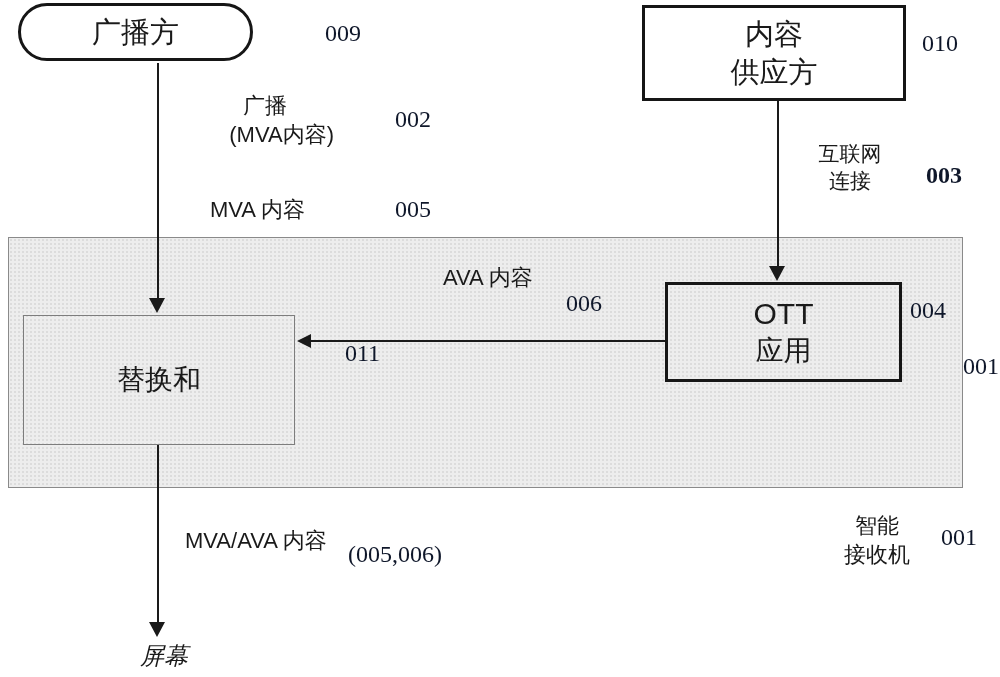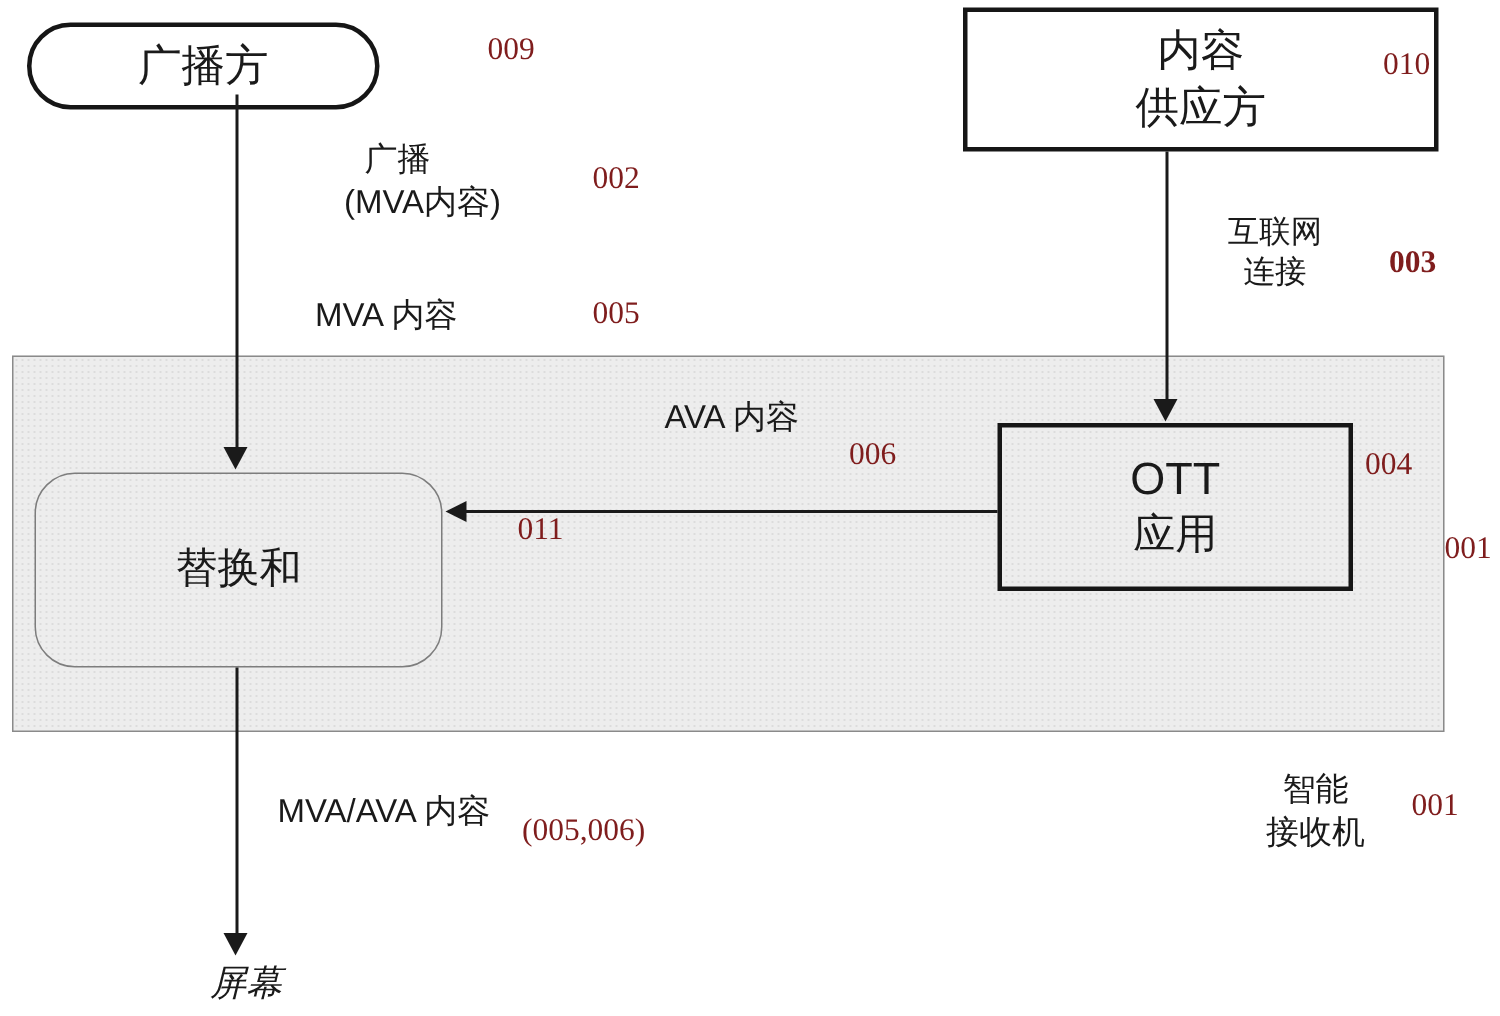--- a/index.html
+++ b/index.html
@@ -60,39 +60,39 @@
   }
   
   .lbl{
     position:absolute;
     font-size:22px;line-height:1.3;
     text-align:center;white-space:nowrap;
   }
   .lbl .latin, .latin-lbl{font-family:"Liberation Sans","DejaVu Sans",sans-serif;text-align:right;}
   .ref{
     position:absolute;
-    font-size:21px;
-    color:#7f1d1d;
+    font-size:24px;
+    color:#0f172a;
     font-family:"Liberation Serif","DejaVu Serif",serif;
     white-space:nowrap;
   }
 </style>
 </head>
 <body>
 
 <div id="stage">
 
   <div class="grayzone"></div>
 
-  <div class="hardbox" style="left:18px;top:15px;width:235px;height:58px;border-radius:29px;">
+  <div class="hardbox" style="left:18px;top:3px;width:235px;height:58px;border-radius:29px;">
     <div class="boxline">广播方</div>
   </div>
   <div class="ref" style="left:325px;top:20px;">009</div>
 
-  <div class="hardbox" style="left:642px;top:5px;width:317px;height:96px;">
+  <div class="hardbox" style="left:642px;top:5px;width:264px;height:96px;">
     <div class="boxline">内容</div>
     <div class="boxline">供应方</div>
   </div>
   <div class="ref" style="left:922px;top:30px;">010</div>
 
   <div>
     <div class="vline" style="left:157px;top:63px;height:236px;"></div>
     <div class="head-down" style="left:149px;top:298px;"></div>
   </div>
   <div class="lbl" style="left:196px;top:92px;width:138px;">
@@ -107,26 +107,26 @@
   <div>
     <div class="vline" style="left:777px;top:101px;height:166px;"></div>
     <div class="head-down" style="left:769px;top:266px;"></div>
   </div>
   <div class="lbl" style="left:803px;top:141px;width:94px;font-size:21px;">
     <div>互联网</div>
     <div>连接</div>
   </div>
   <div class="ref" style="left:926px;top:162px;font-weight:bold;">003</div>
 
-  <div class="softbox" style="left:23px;top:315px;width:272px;height:130px;border-radius:27px;">
+  <div class="softbox" style="left:23px;top:315px;width:272px;height:130px;">
     <div class="boxline" style="font-size:28px;">替换和</div>
   </div>
   <div class="ref" style="left:306px;top:340px;margin-left:39px;">011</div>
 
-  <div class="hardbox on-gray" style="left:665px;top:282px;width:237px;height:112px;">
+  <div class="hardbox on-gray" style="left:665px;top:282px;width:237px;height:100px;">
     <div class="boxline latin">OTT</div>
     <div class="boxline" style="font-size:28px;">应用</div>
   </div>
   <div class="ref" style="left:910px;top:297px;text-align:center;">004</div>
 
   <div class="ref" style="left:963px;top:353px;">001</div>
 
   <div>
     <div class="hline" style="left:310px;top:340px;width:355px;"></div>
     <div class="head-left" style="left:297px;top:334px;"></div>

